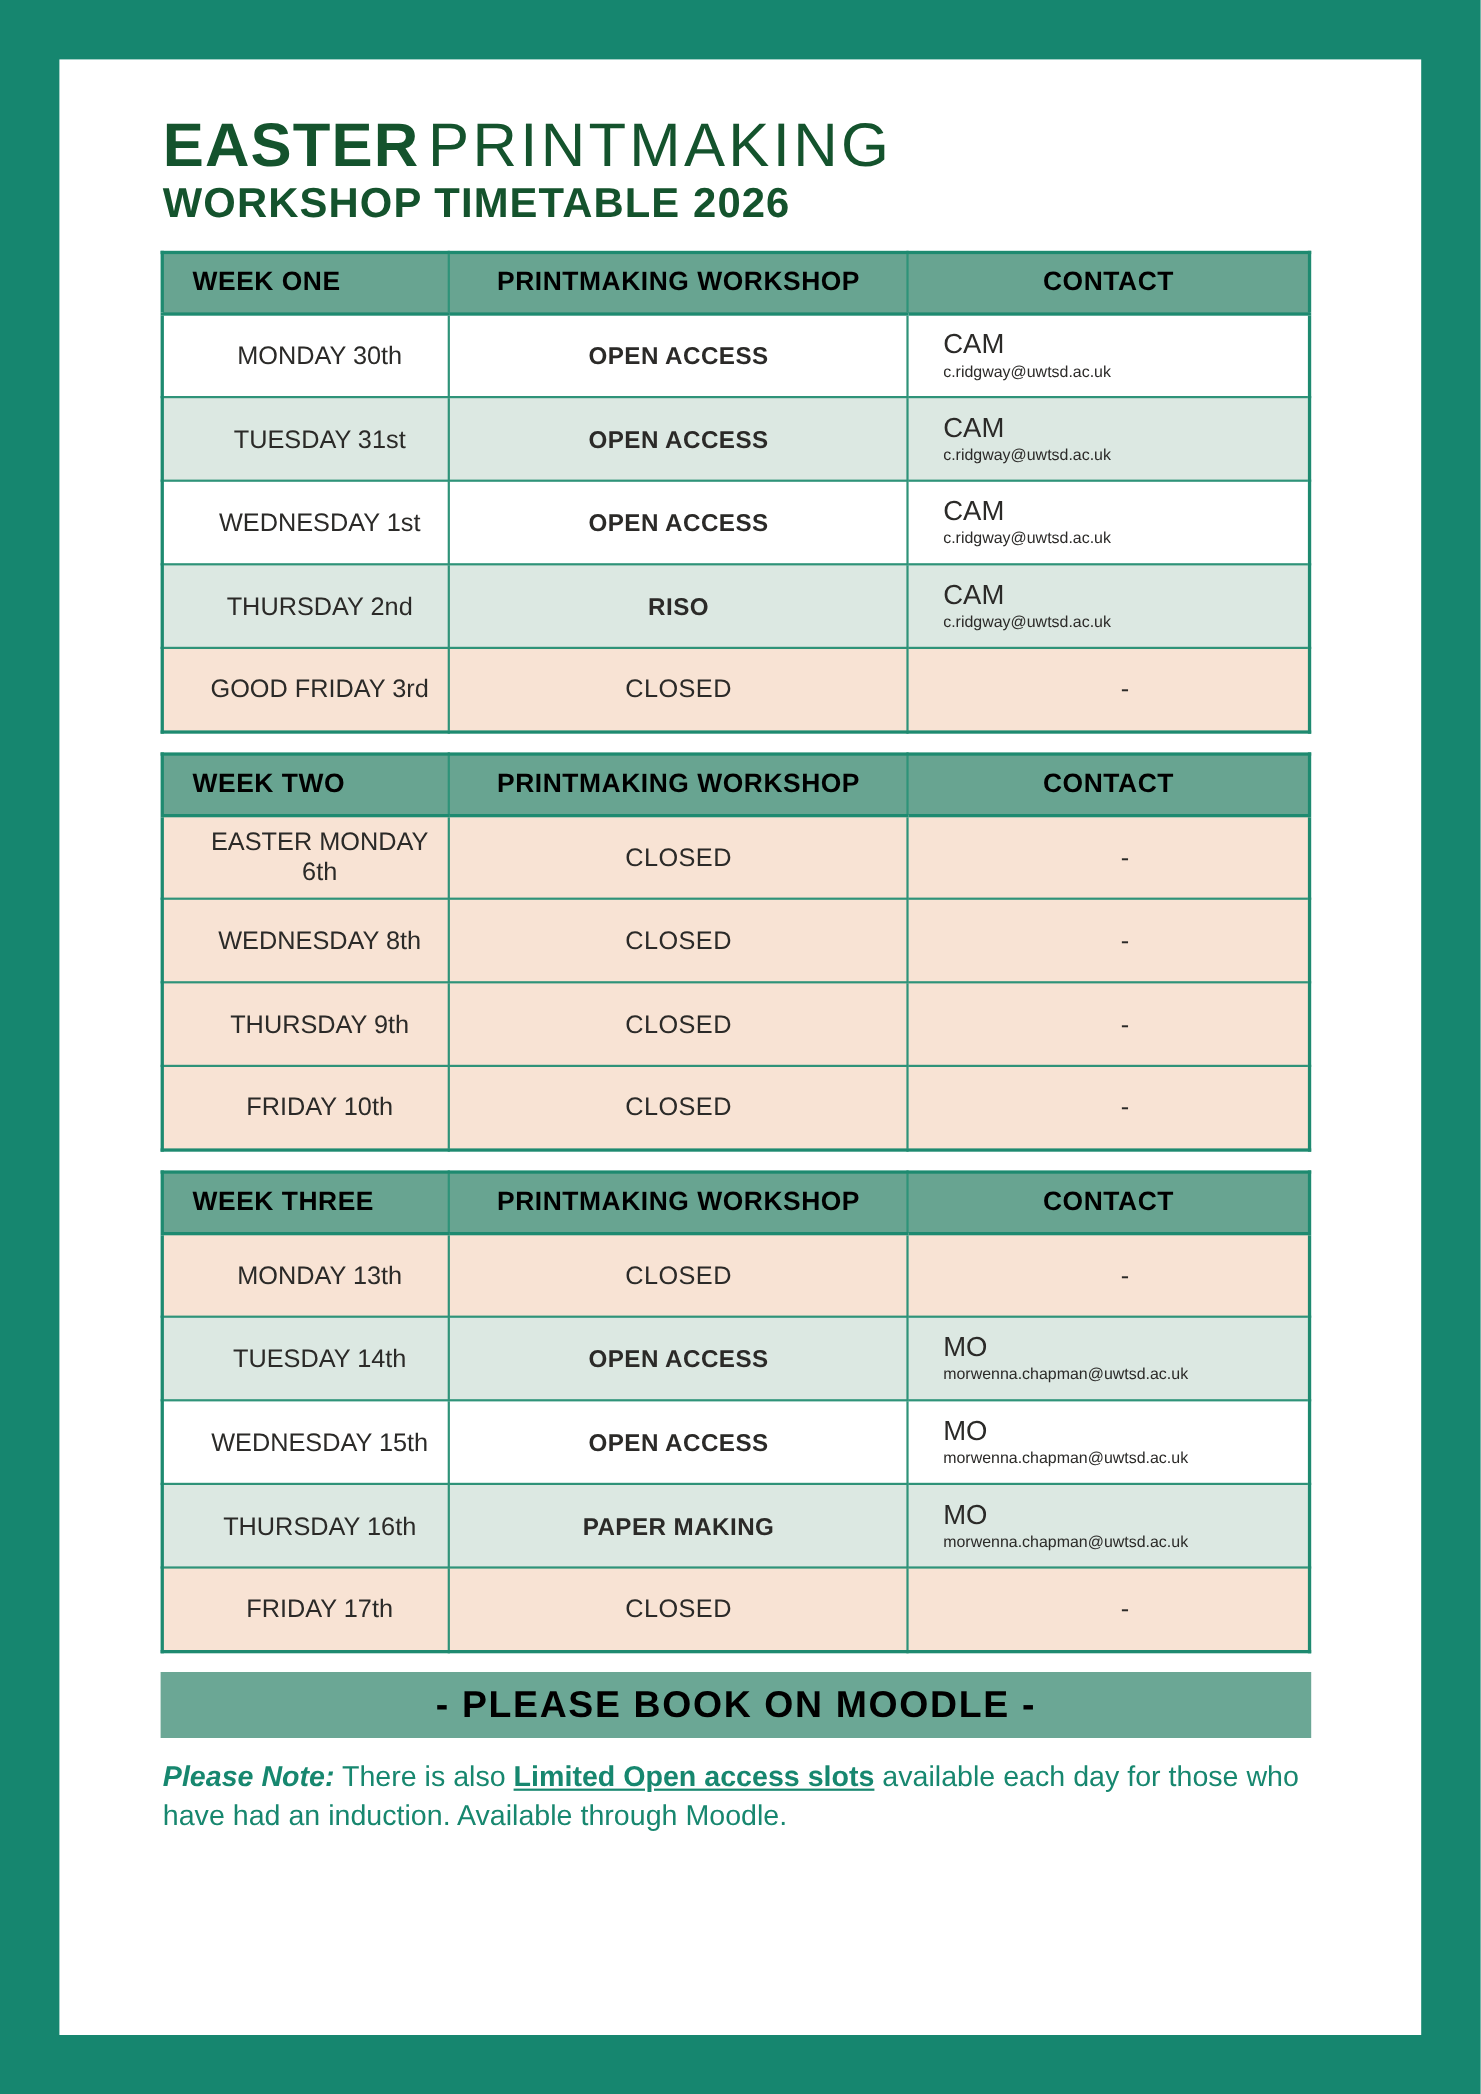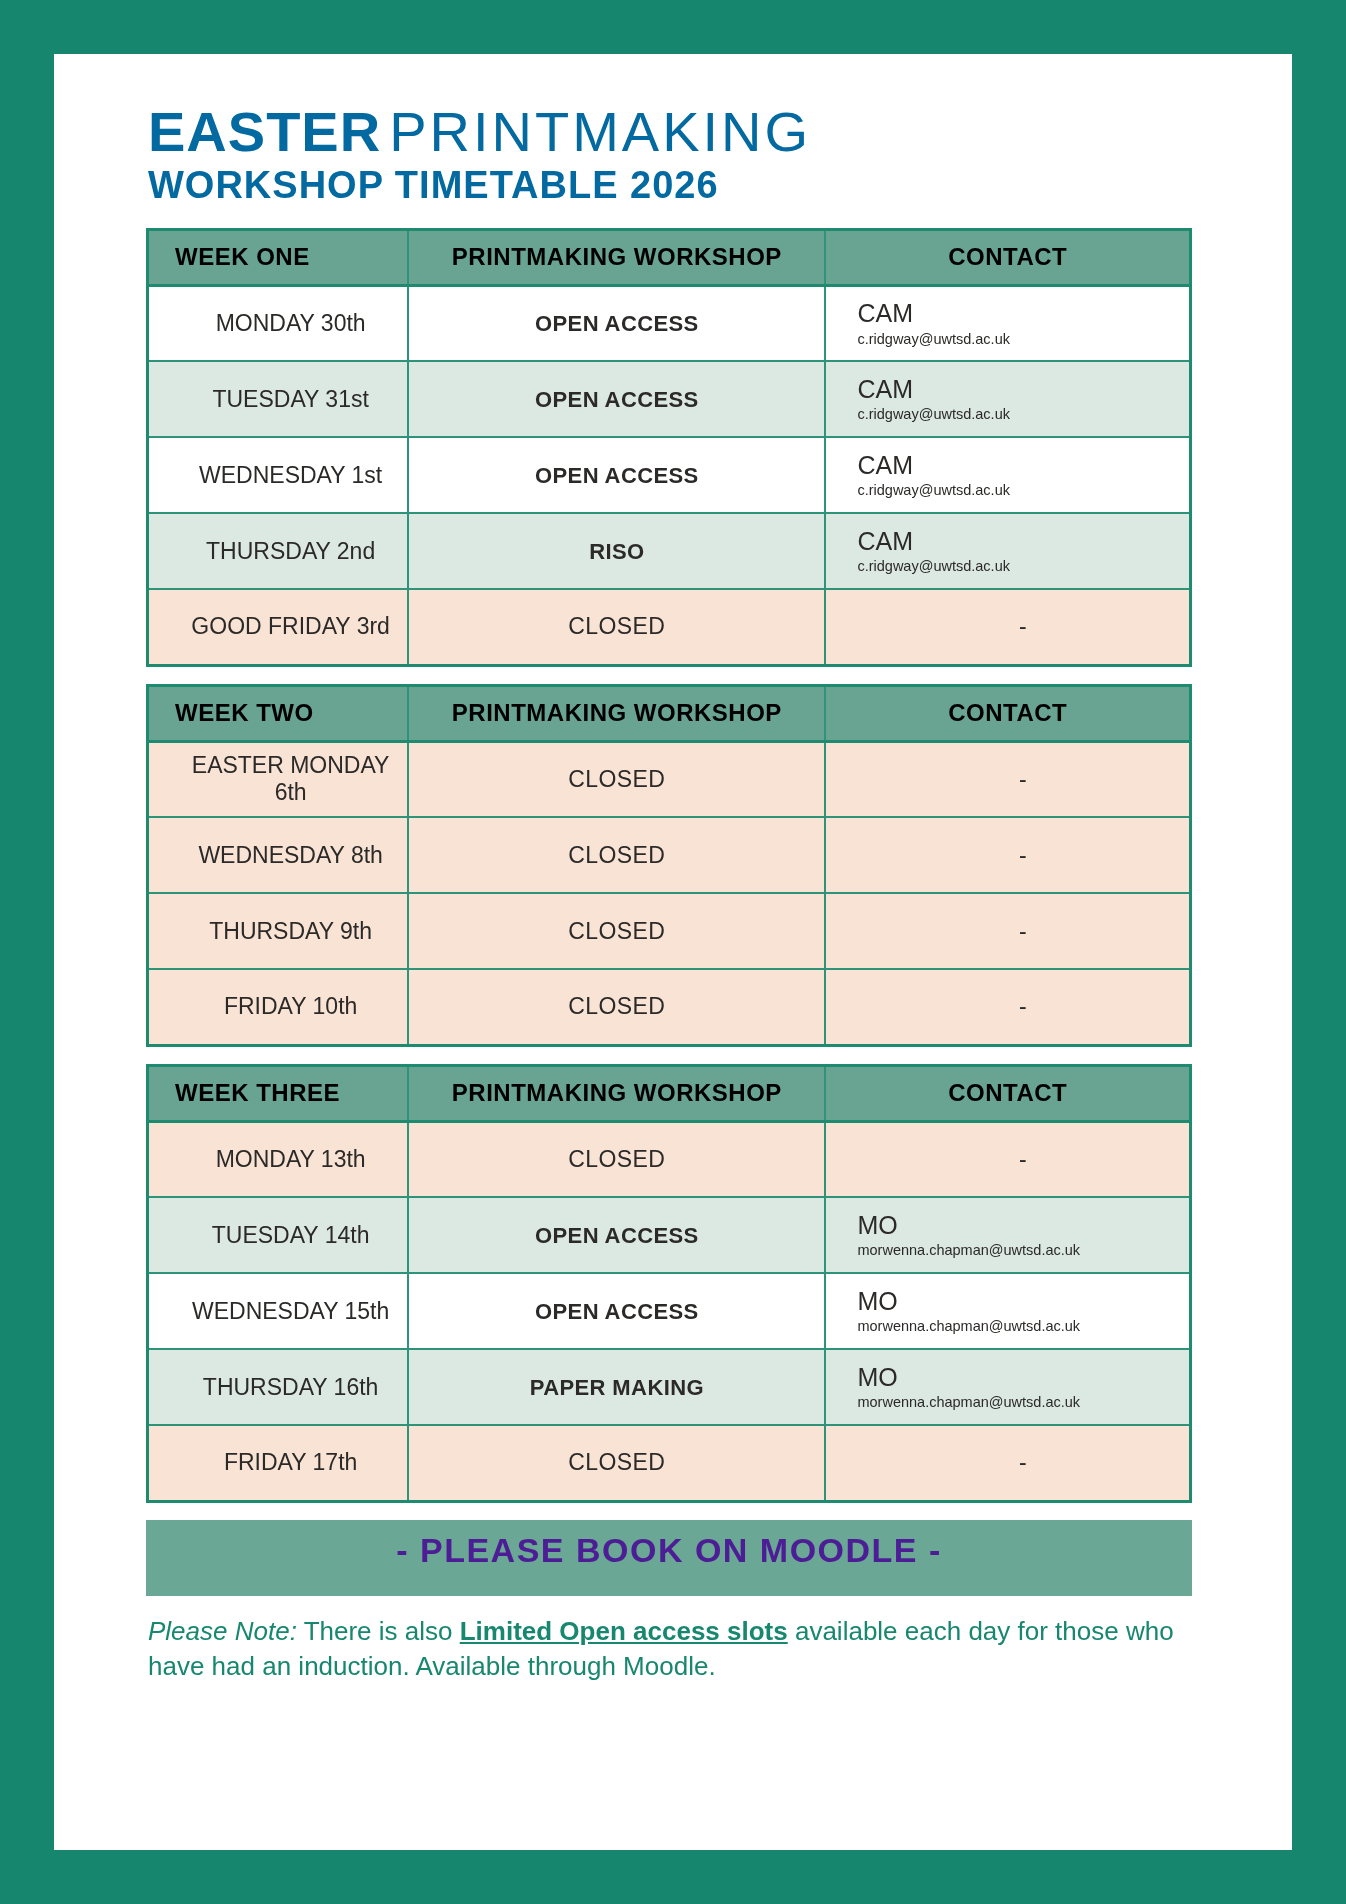--- a/index.html
+++ b/index.html
@@ -10,21 +10,21 @@
     position:relative;
   }
   .page {
     position:absolute; left:54px; top:54px; right:54px; bottom:54px;
     background:#ffffff;
     box-sizing:border-box;
     padding:38px 100px 0 92px;
     overflow:hidden;
   }
   
-  .title { color:#0369a1; line-height:1.06; margin:10px 0 22px 2px; }
+  .title { color:#14532d; line-height:1.06; margin:10px 0 22px 2px; }
   .title .w1 { font-weight:800; font-size:56px; letter-spacing:1px; }
   .title .w2 { font-weight:400; font-size:56px; letter-spacing:3px; margin-left:8px; }
   .title .l2 { display:block; font-weight:800; font-size:38px; letter-spacing:1px; margin-top:4px; }
   
   table.tt {
     width:100%; border-collapse:collapse; table-layout:fixed;
     border:3px solid #1E8A70; margin-bottom:17px;
   }
   table.tt th, table.tt td { border:2px solid #2F9379; box-sizing:border-box; }
   table.tt thead th {
@@ -40,28 +40,28 @@
   td.c-contact { text-align:left; padding-left:31px; }
   td.c-contact.dash { text-align:center; font-size:23px; }
   .cname { font-size:25px; line-height:1.15; }
   .cemail { font-size:14.5px; line-height:1.2; margin-top:3px; }
   tr.bg-white { background:#ffffff; }
   tr.bg-sage  { background:#DCE8E2;margin-top:44px; }
   tr.bg-peach { background:#F8E3D4; }
   tr.tall td { height:128px; }
   
   .banner {
-    background:#6BA795; color:#4c1d95; text-align:center;
-    height:76px; line-height:60px;
+    background:#6BA795; color:#000000; text-align:center;
+    height:60px; line-height:60px;
     font-weight:800; font-size:34px; letter-spacing:1.5px;
     margin-top:9px;
   }
   
   .note { color:#17876F; font-size:26px; line-height:1.35; margin:18px 0 0 2px; }
-  .note .prefix { font-weight:400; font-style:italic;margin-top:28px; }
+  .note .prefix { font-weight:700; font-style:italic;margin-top:28px; }
   .note .u { font-weight:800; text-decoration:underline; }
 </style>
 </head>
 <body>
 
 <div class="page">
 
   <h1 class="title">
     <span class="w1">EASTER</span><span class="w2">PRINTMAKING</span>
     <span class="l2">WORKSHOP TIMETABLE 2026</span>

